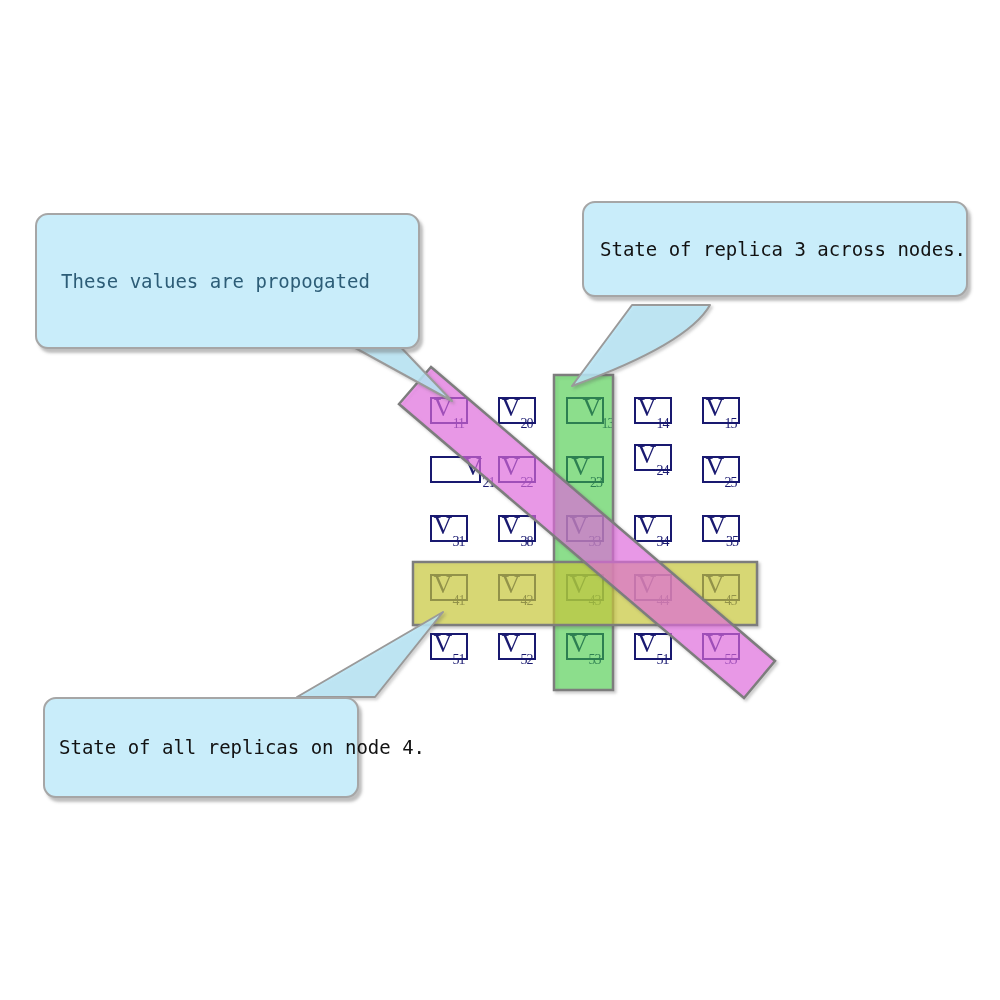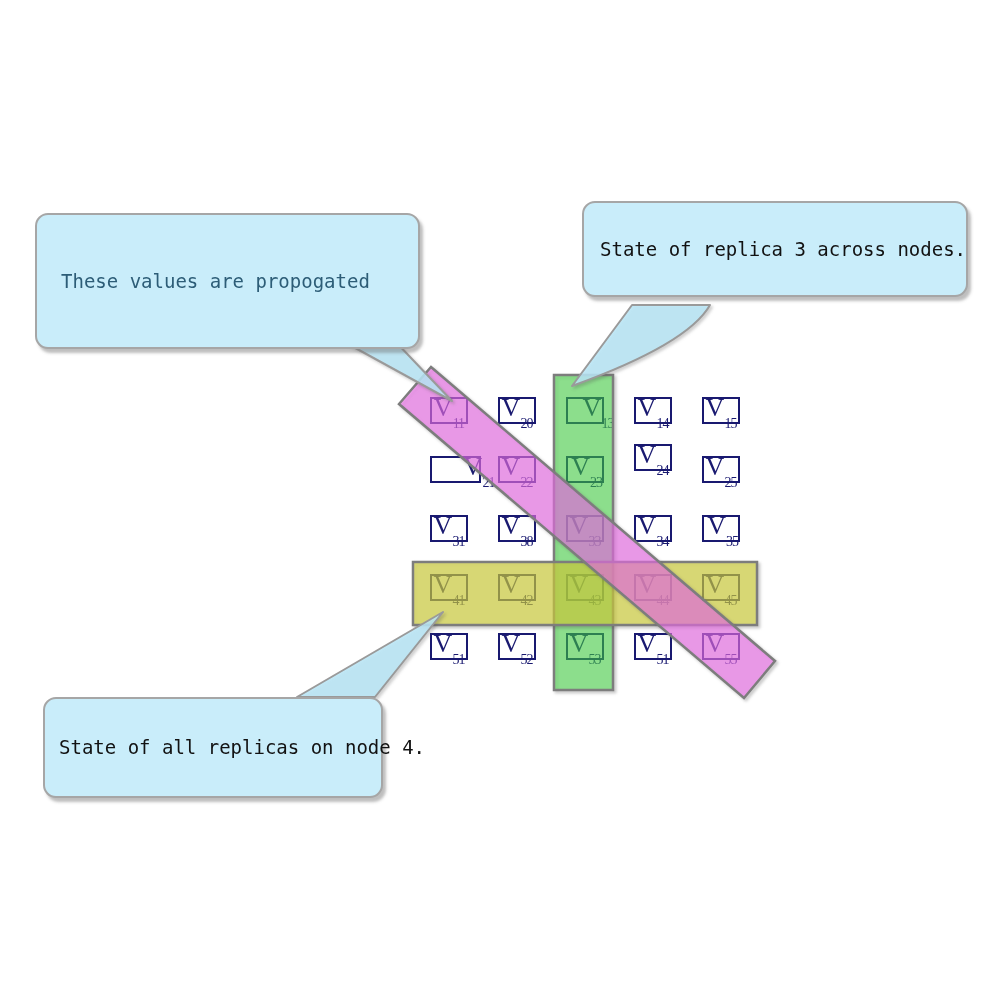--- a/index.html
+++ b/index.html
@@ -26,21 +26,21 @@
   
   .callout{
     position:absolute;box-sizing:border-box;z-index:3;
     background:#c9edfa;border:2px solid #a6a6a6;border-radius:13px;
     box-shadow:3px 4px 3px rgba(110,110,110,0.45);
     display:flex;flex-direction:column;justify-content:center;
     font-size:19px;line-height:25px;white-space:nowrap;
   }
   #callout-gossip  {left:35px; top:213px;width:385px;height:136px;padding-left:24px;color:#2d5d77;}
   #callout-replica3{left:582px;top:201px;width:386px;height:96px;padding-left:16px;color:#121212;}
-  #callout-node4   {left:43px; top:697px;width:340px;height:101px;padding-left:14px;color:#121212;}
+  #callout-node4   {left:43px; top:697px;width:316px;height:101px;padding-left:14px;color:#121212;}
   .callout-line{pointer-events:none;}
 </style>
 </head>
 <body>
 
 <div id="canvas">
 
   <div id="matrix-grid">
       <div class="cell" style="left: 430px; top: 397px;">
         <span class="cell-label"><span>V</span><sub>11</sub></span>

